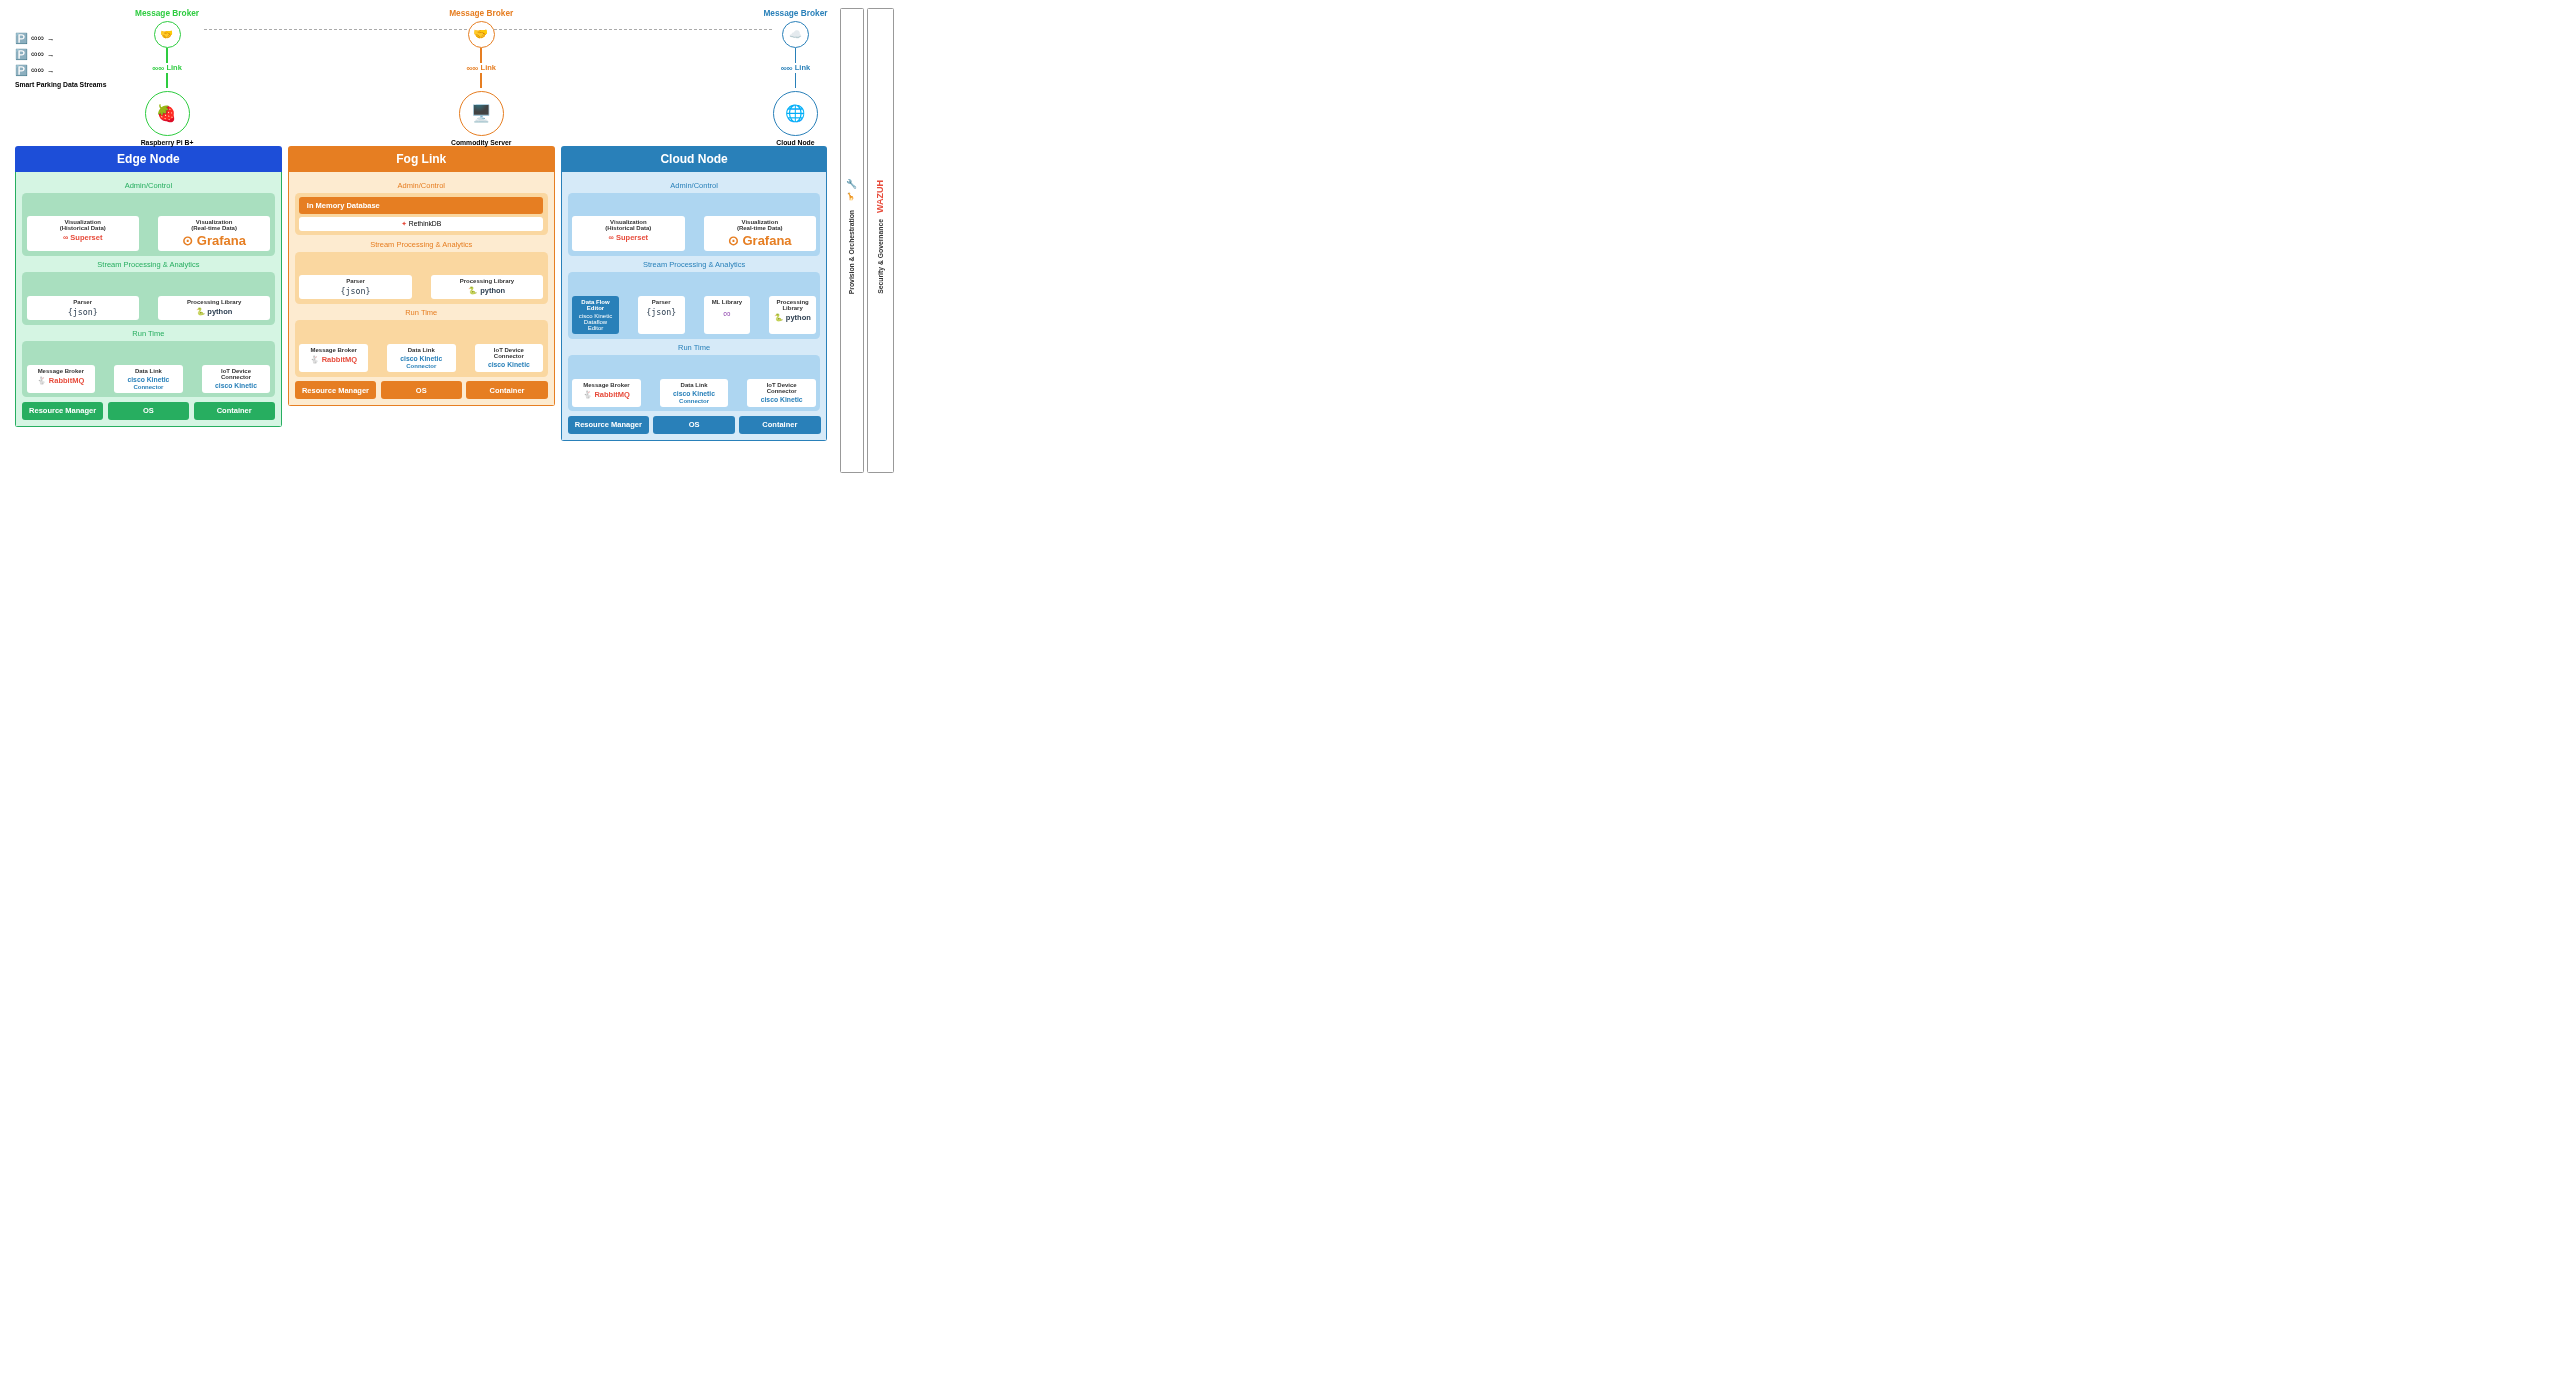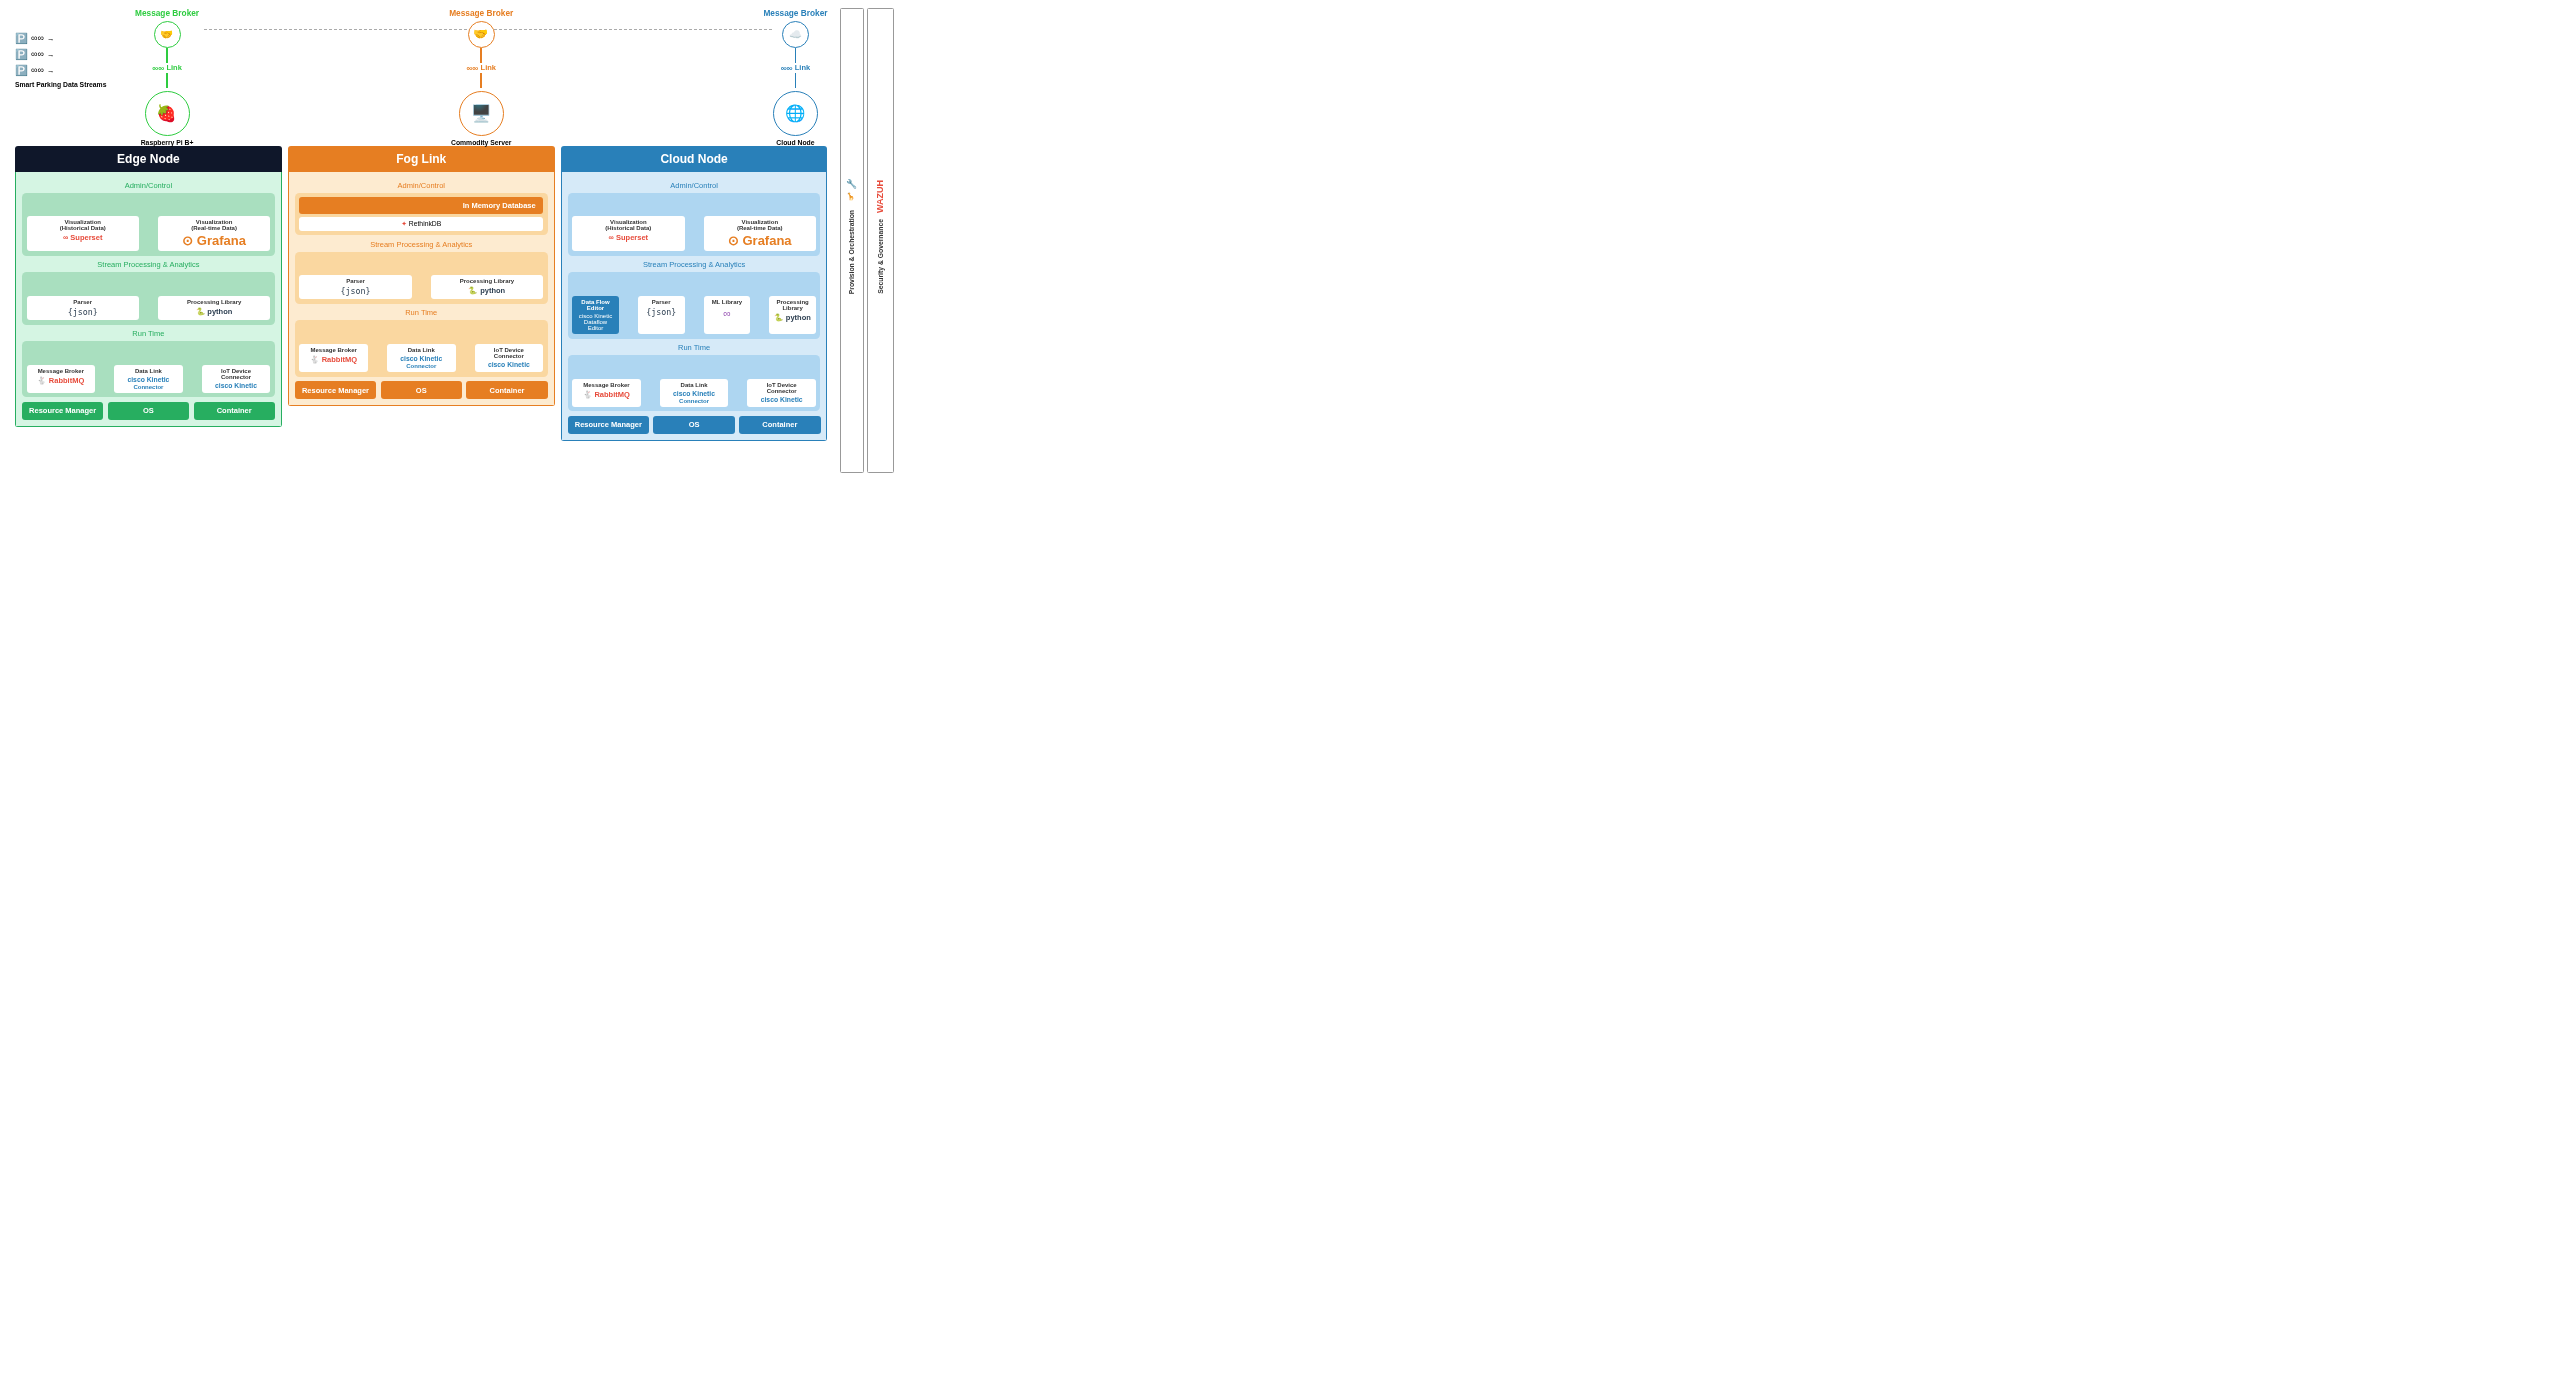--- a/index.html
+++ b/index.html
@@ -122,21 +122,21 @@
       overflow: hidden;
     }
 
     .node-header {
       padding: 6px 0;
       text-align: center;
       font-size: 12px;
       font-weight: bold;
       color: #fff;
     }
-    .node-header.green-header { background: #0f172a; }
+    .node-header.green-header { background: #1d4ed8; }
     .node-header.orange-header { background: #e67e22; }
     .node-header.blue-header { background: #2980b9; }
 
     .node-body {
       padding: 6px;
     }
     .node-body.green-body { background: #d5f5e3; border: 1.5px solid #27ae60; border-top: none; }
     .node-body.orange-body { background: #fdebd0; border: 1.5px solid #e67e22; border-top: none; }
     .node-body.blue-body { background: #d6eaf8; border: 1.5px solid #2980b9; border-top: none; }
 
@@ -271,21 +271,21 @@
       align-items: center;
     }
 
     .in-memory-box {
       background: #e67e22;
       color: #fff;
       border-radius: 3px;
       padding: 3.8px 7.5px;
       font-size: 7.5px;
       font-weight: bold;
-      text-align: right;
+      text-align: left;
       margin-bottom: 3px;
     }
 
     .rethink-box {
       background: #fff;
       border-radius: 3px;
       padding: 3px 6px;
       font-size: 6.8px;
       text-align: center;
     }

